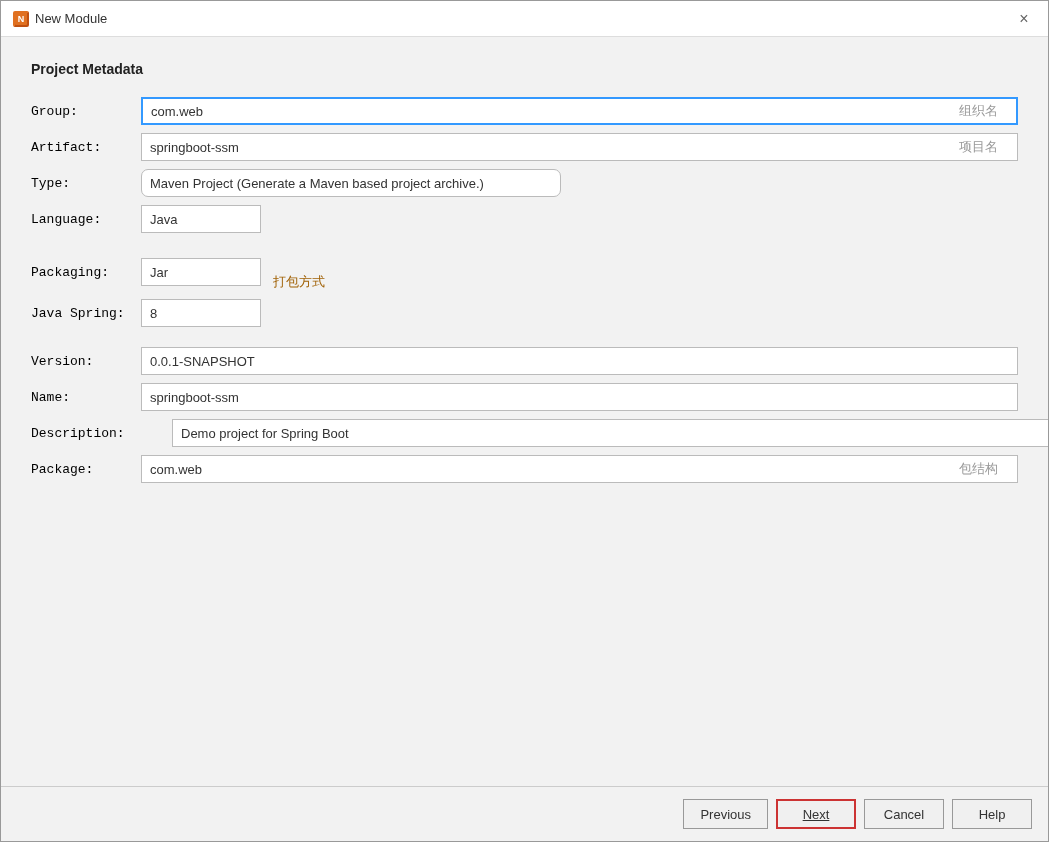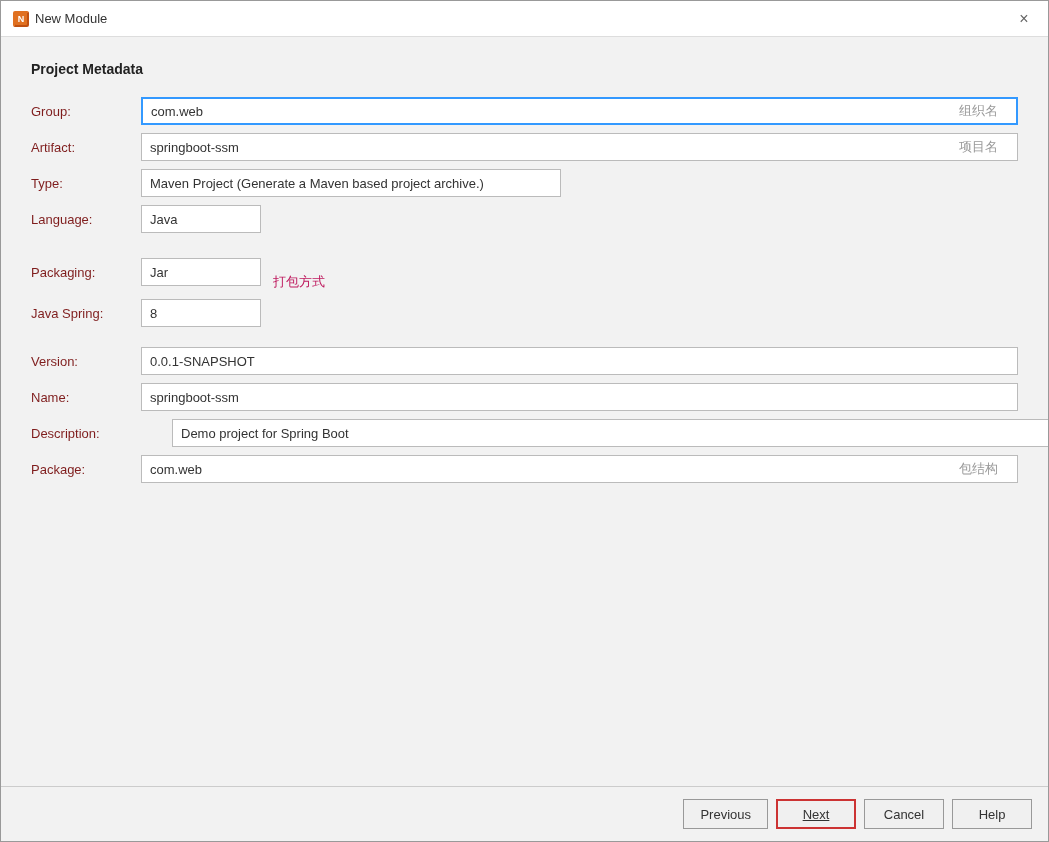--- a/index.html
+++ b/index.html
@@ -80,23 +80,24 @@
       margin-bottom: 16px;
     }
     .form-grid {
       display: grid;
       grid-template-columns: 110px 1fr;
       gap: 0;
       align-items: center;
     }
     .form-label {
       padding: 6px 0;
-      color: #7f1d1d;
+      color: #000000;
       font-size: 13px;
       align-self: center;
+      font-family: Liberation Mono, monospace;
     }
     .form-control-wrap {
       padding: 4px 0;
     }
     .text-input {
       width: 100%;
       height: 28px;
       border: 1px solid #bbb;
       background: #fff;
       padding: 2px 8px;
@@ -127,21 +128,21 @@
     }
     .hint-label {
       position: absolute;
       right: 8px;
       color: #999;
       font-size: 13px;
       pointer-events: none;
       padding-right: 12px;
     }
     .hint-label-outside {
-      color: #be185d;
+      color: #a16207;
       font-size: 13px;
       margin-left: 12px;
       white-space: nowrap;
       margin-top: 20px;
     }
     .select-wrap {
       display: flex;
       align-items: center;
       gap: 0;
     }
@@ -152,20 +153,21 @@
       padding: 2px 8px;
       font-size: 13px;
       color: #333;
       appearance: none;
       -webkit-appearance: none;
       cursor: pointer;
       outline: none;
     }
     .select-input-wide {
       width: 420px;
+      border-radius: 7px;
     }
     .select-input-medium {
       width: 120px;
     }
     .divider-row {
       height: 12px;
     }
     .footer {
       border-top: 1px solid #ccc;
       padding: 12px 16px;

